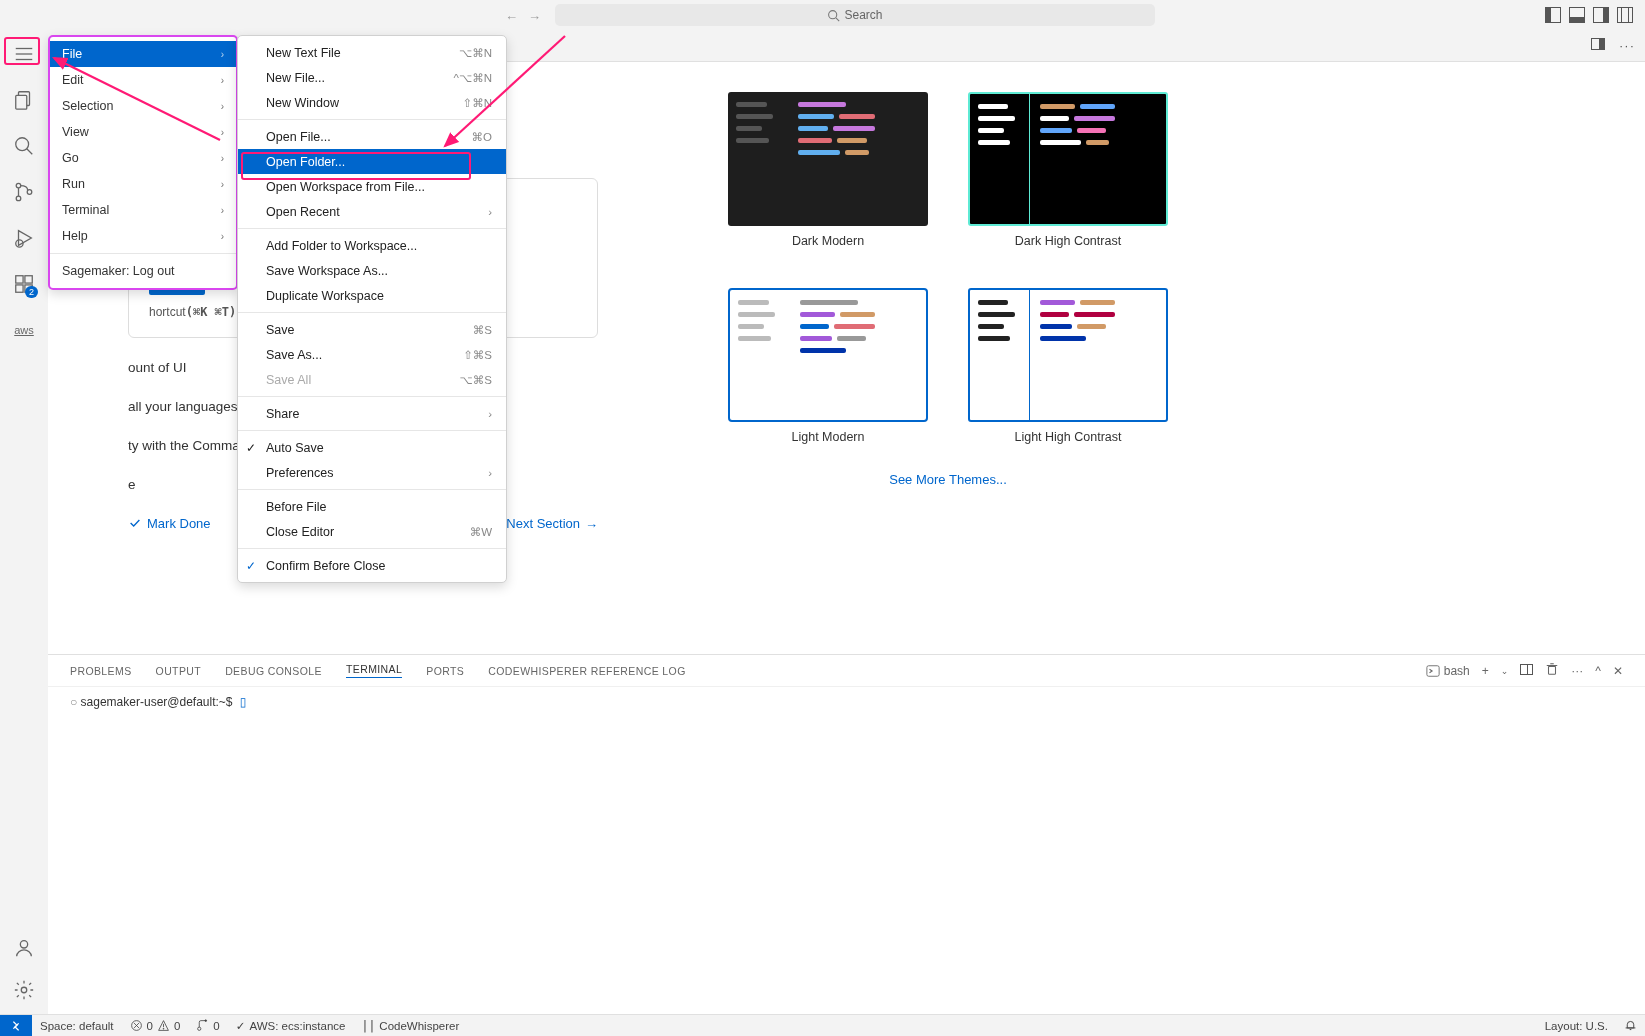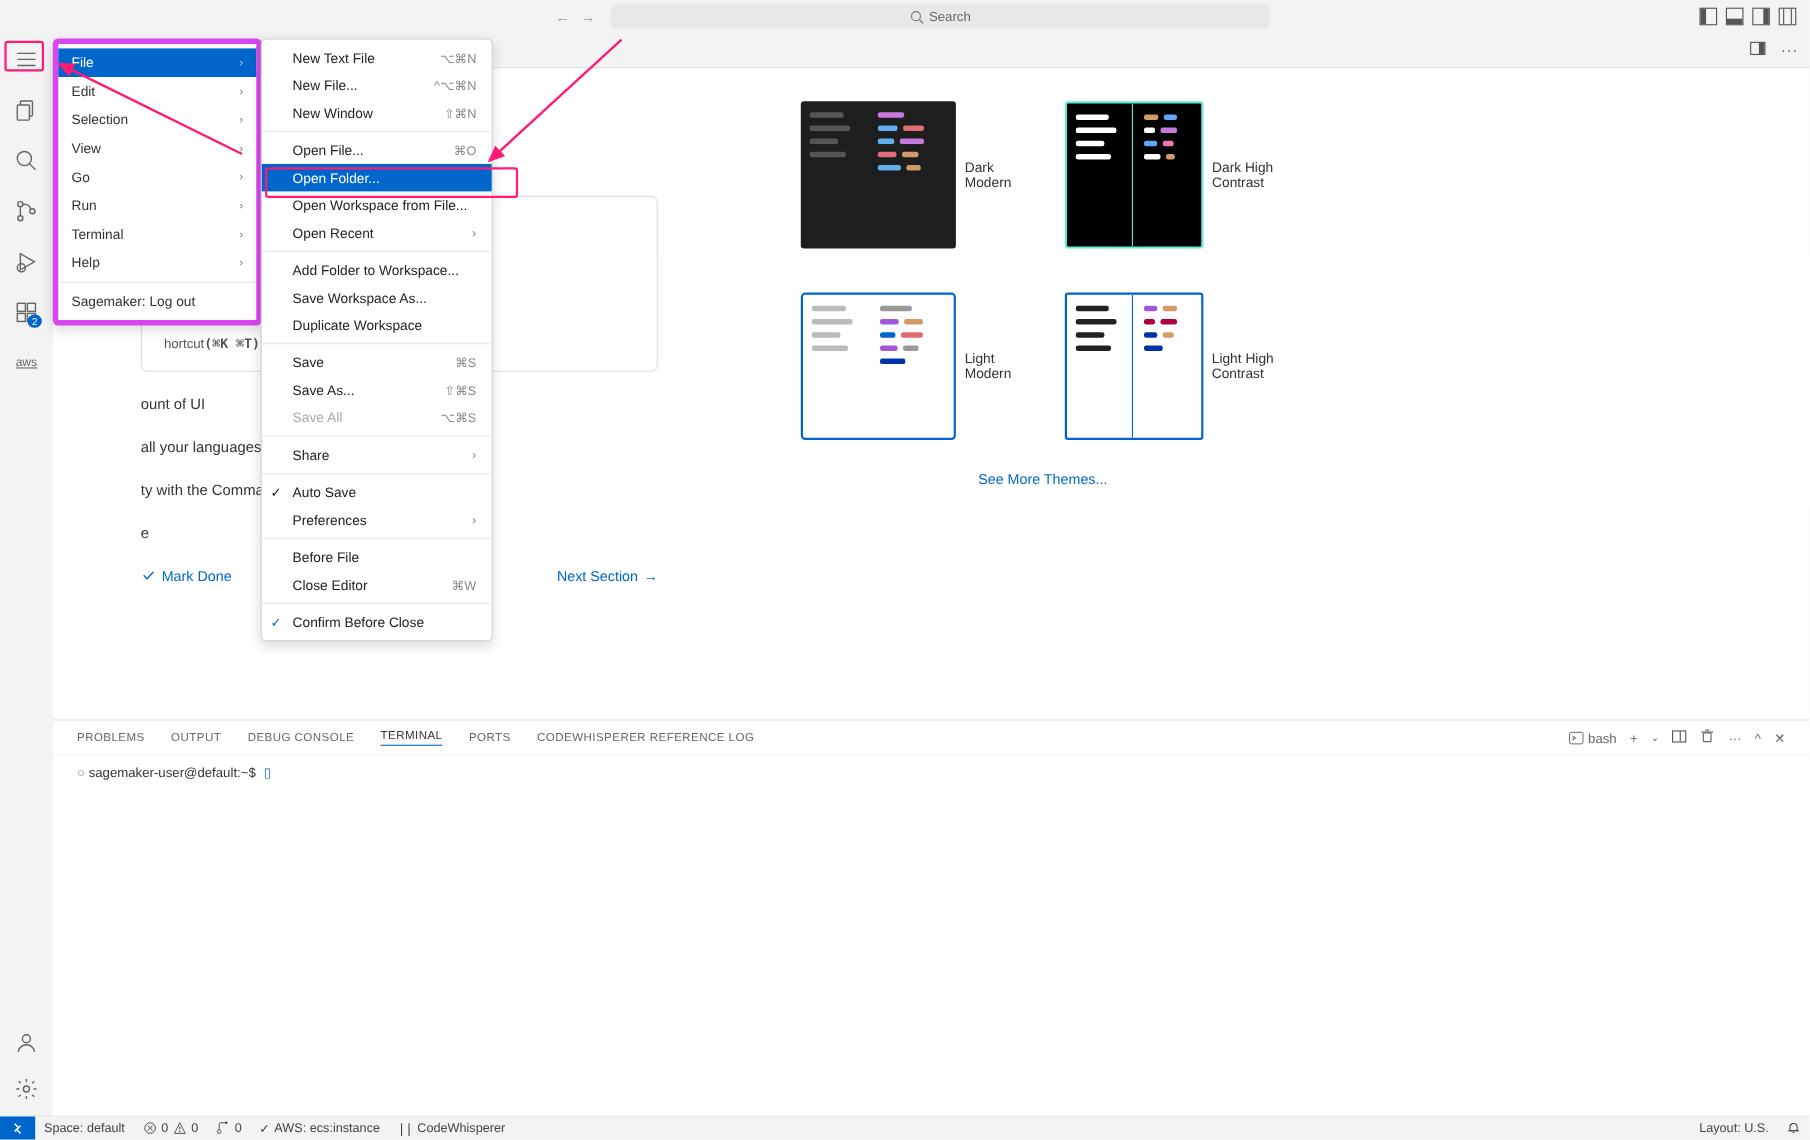--- a/index.html
+++ b/index.html
@@ -30,21 +30,21 @@
 .card { border:1px solid #ddd; border-radius:6px; padding:18px 20px; width:470px; margin-bottom:22px; }
 .card h3 { font-size:14px; font-weight:600; margin-bottom:8px; }
 .card p { font-size:12.5px; color:#555; line-height:1.5; margin-bottom:14px; }
 .card .btn { background:#0066cc; color:#fff; padding:4px 10px; font-size:12px; border:none; border-radius:2px; cursor:pointer; display:inline-block;}
 .card .tip { font-size:12px; color:#555; margin-top:10px; }
 .section-row { font-size:13.5px; font-weight:500; margin-bottom:24px; color:#333; }
 .bottom-links { display:flex; justify-content:space-between; width:470px; margin-top:10px; }
 .bottom-links a { color:#0066cc; font-size:13px; text-decoration:none; display:flex; align-items:center; gap:5px; }
 .themes-panel { position:absolute; left:680px; top:30px; }
 .theme-grid { display:grid; grid-template-columns:200px 200px; gap:40px 40px; }
-.theme-item { display:flex; align-items:center; gap:8px; cursor:pointer;justify-content:flex-end; }
+.theme-item { display:flex; flex-direction:column; align-items:center; gap:8px; cursor:pointer;justify-content:flex-end; }
 .theme-preview { width:200px; height:134px; border-radius:3px; }
 .theme-label { font-size:12.5px; color:#333; }
 .tp-dark{ background:#1e1e1e; }
 .tp-light{ background:#fff; border:2px solid #0066cc; border-radius:4px;}
 .tp-darkhc{ background:#000; border:2px solid #5eead4; }
 .tp-lighthc{ background:#fff; border:2px solid #0066cc; }
 .theme-preview{ position:relative; overflow:hidden; }
 .tp-sidebar{ position:absolute; left:0; top:0; bottom:0; width:60px; padding:10px 8px; display:flex; flex-direction:column; gap:7px;}
 .tp-main{ position:absolute; left:60px; right:0; top:0; bottom:0; padding:10px; display:flex; flex-direction:column; gap:7px;}
 .tp-line{ height:5px; border-radius:2px; }
@@ -56,26 +56,26 @@
 .panel-tab.active { color:#333; border-bottom:1px solid #0066cc; padding-bottom:2px; }
 .panel-right { margin-left:auto; display:flex; align-items:center; gap:12px; color:#666; font-size:12px; }
 .terminal-body { flex:1; padding:8px 22px; font-family:Menlo,Consolas,monospace; font-size:12px; color:#333; background:#fff; }
 .terminal-body .prompt { color:#333; }
 .status-bar { height:22px; background:#f3f3f3; border-top:1px solid #e0e0e0; display:flex; align-items:center; font-size:11.5px; color:#444; }
 .remote-btn { width:32px; height:22px; background:#0066cc; color:#fff; display:flex; align-items:center; justify-content:center; }
 .status-item { padding:0 8px; display:flex; align-items:center; gap:4px; height:100%; }
 .status-right { margin-left:auto; display:flex; align-items:center; }
 
 .menu-hamburger-box { position:absolute; left:4px; top:37px; width:36px; height:28px; border:2.5px solid #ff1a75; border-radius:3px; z-index:50; pointer-events:none;}
-.menu1 { position:absolute; left:48px; top:35px; width:190px; background:#fff; border:5px solid #d946ef; border-radius:5px; box-shadow:0 4px 12px rgba(0,0,0,.15); z-index:40; padding:4px 0; }
+.menu1 { position:absolute; left:48px; top:35px; width:190px; background:#fff; border:2px solid #d946ef; border-radius:5px; box-shadow:0 4px 12px rgba(0,0,0,.15); z-index:40; padding:4px 0; }
 .menu1-item { height:26px; display:flex; align-items:center; justify-content:space-between; padding:0 12px; font-size:12.5px; cursor:pointer; }
 .menu1-item.hl { background:#0066cc; color:#fff; }
 .menu1-item .chev { font-size:10px; color:inherit; opacity:.7; }
 .menu1-sep { height:1px; background:#e6e6e6; margin:4px 0; }
-.menu2 { position:absolute; left:237px; top:35px; width:211px; background:#fff; border:1px solid #d0d0d0; border-radius:5px; box-shadow:0 4px 12px rgba(0,0,0,.15); z-index:41; padding:4px 0; }
+.menu2 { position:absolute; left:237px; top:35px; width:270px; background:#fff; border:1px solid #d0d0d0; border-radius:5px; box-shadow:0 4px 12px rgba(0,0,0,.15); z-index:41; padding:4px 0; }
 .menu2-item { height:25px; display:flex; align-items:center; justify-content:space-between; padding:0 14px 0 28px; font-size:12.5px; cursor:pointer; position:relative; color:#222;}
 .menu2-item.hl { background:#0066cc; color:#fff; }
 .menu2-item.disabled { color:#aaa; }
 .menu2-item .shortcut { font-size:11.5px; color:#888; }
 .menu2-sep { height:1px; background:#e6e6e6; margin:4px 0; }
 .menu2-item .check { position:absolute; left:8px; font-size:12px; }
 .open-folder-box { position:absolute; left:241px; top:152px; width:230px; height:28px; border:2.5px solid #ff1a75; border-radius:3px; z-index:60; pointer-events:none;}
 .check-blue { color:#0066cc; }
 
 .annotation-arrow { position:absolute; z-index:70; pointer-events:none; }

